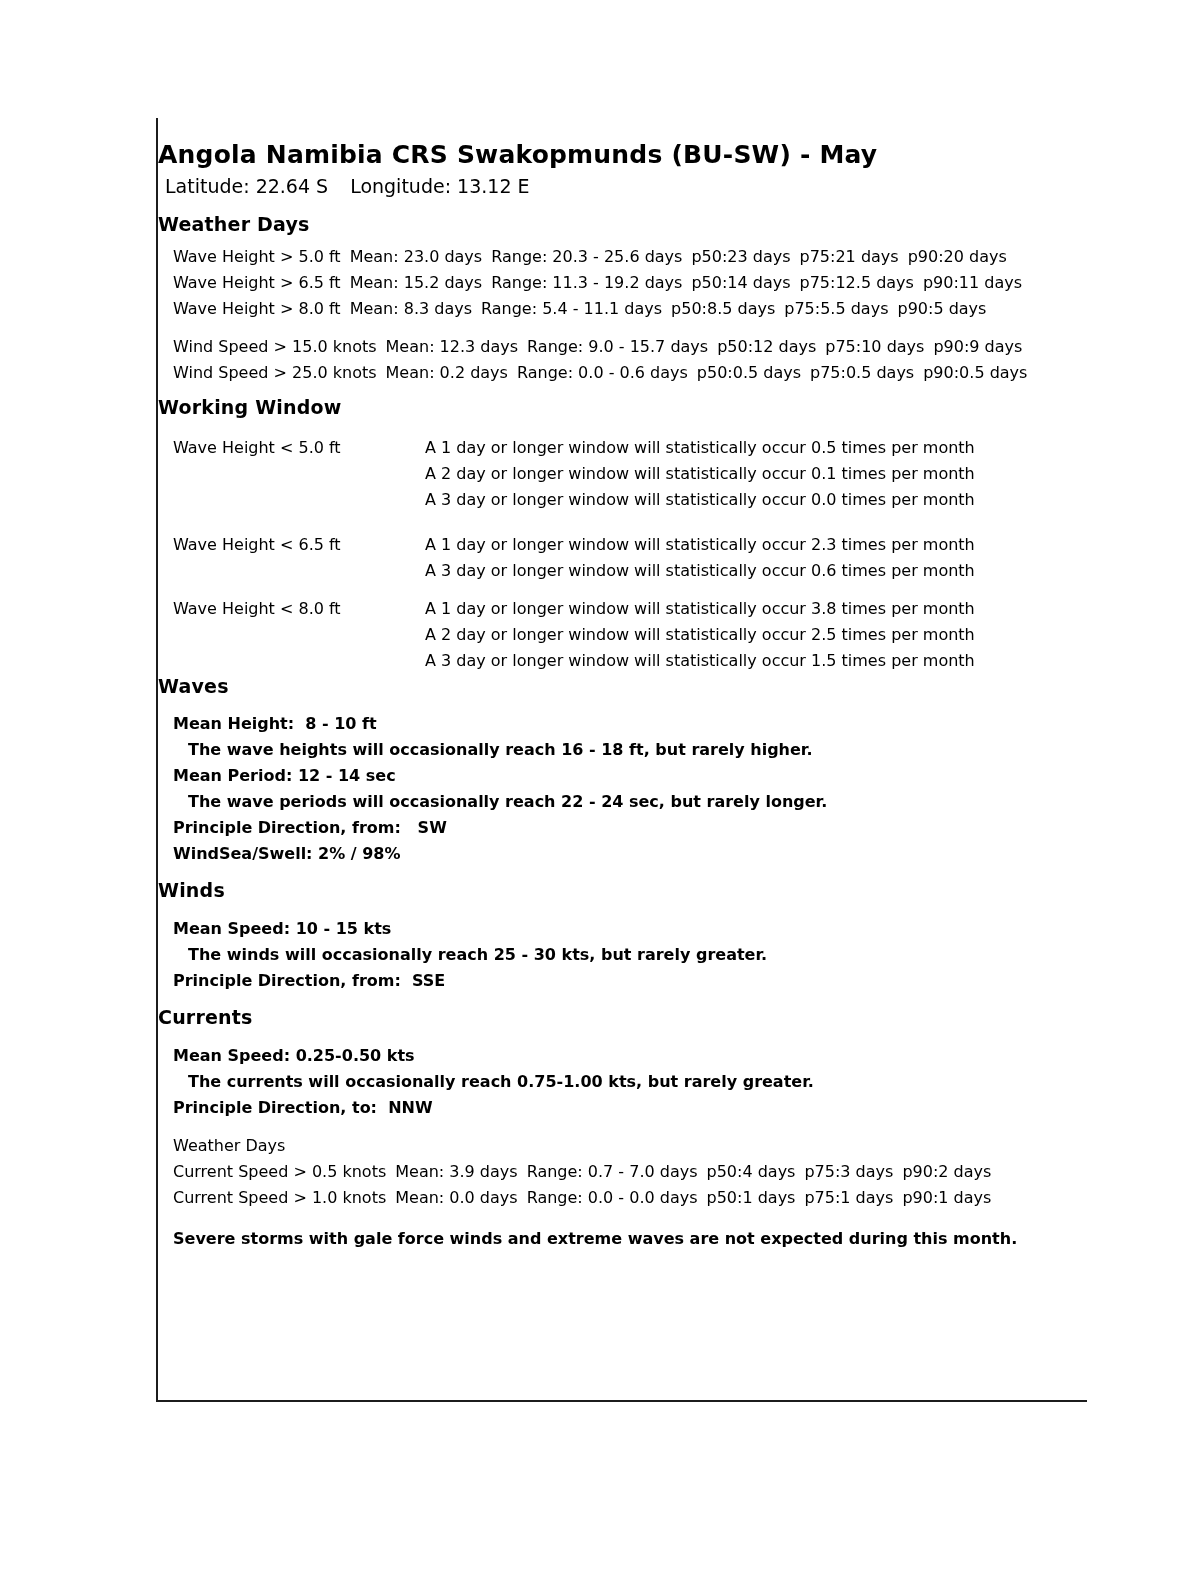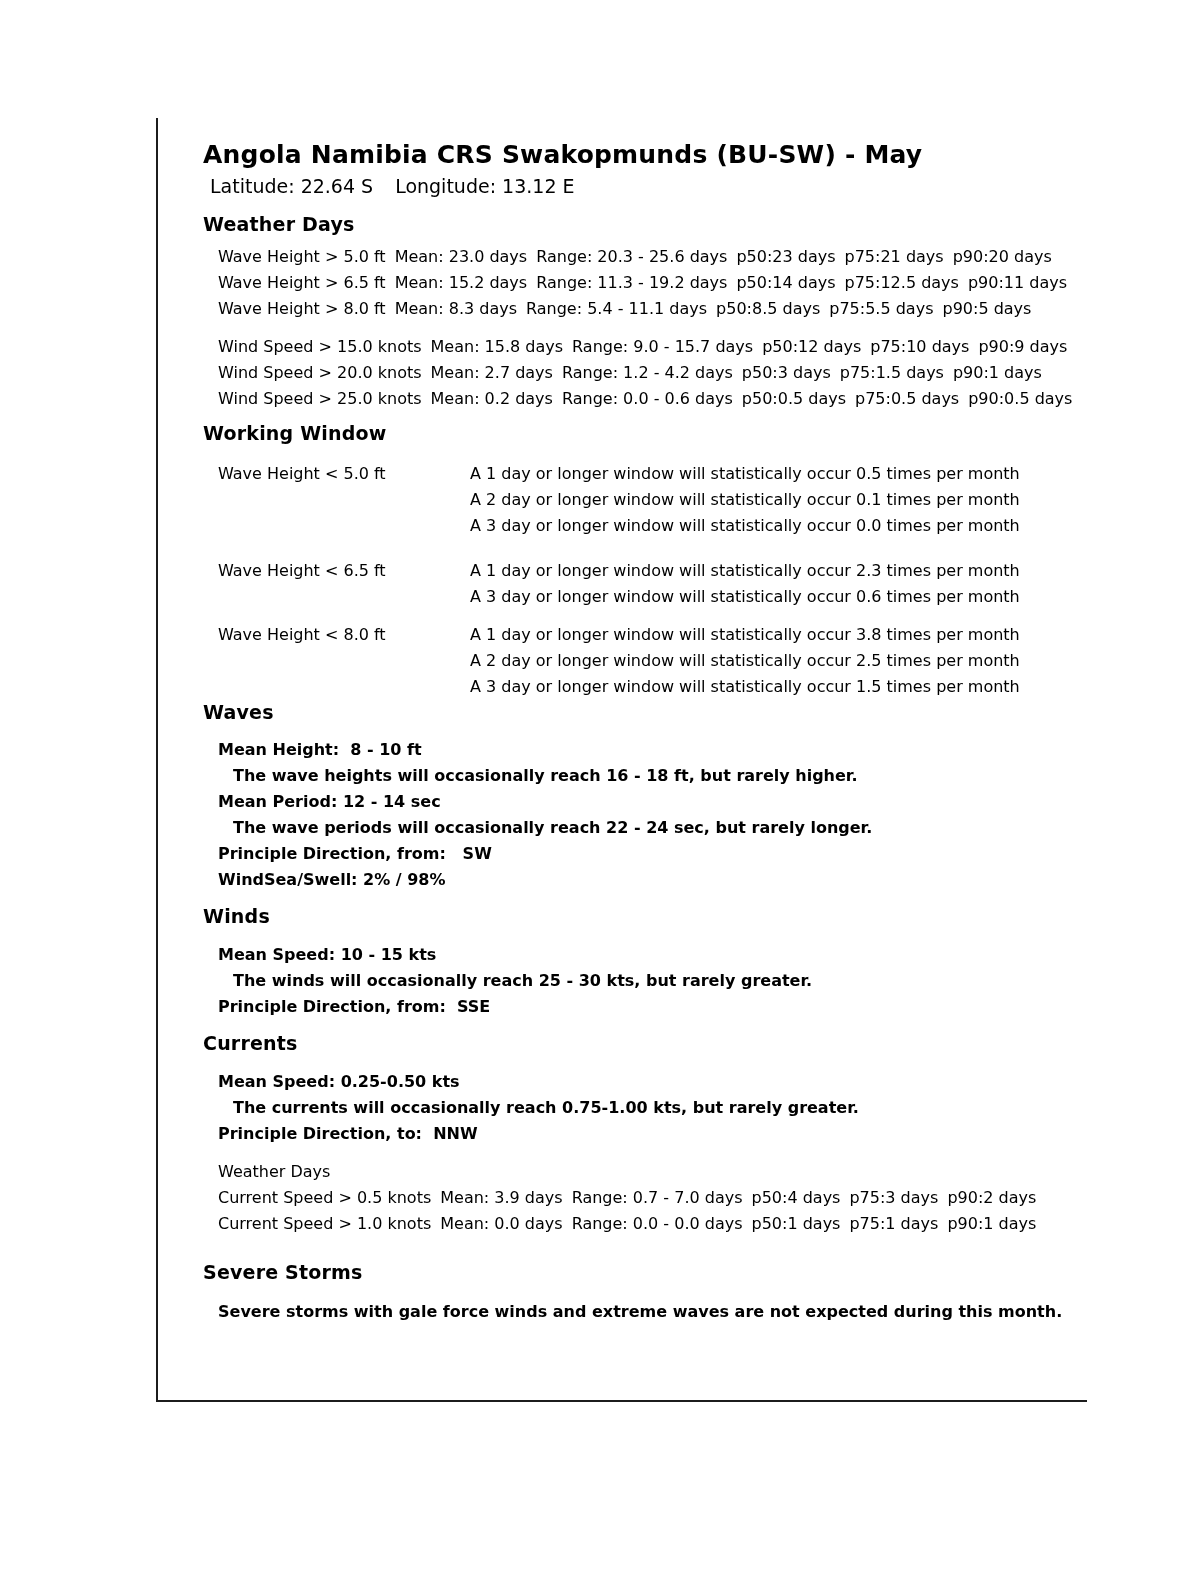--- a/index.html
+++ b/index.html
@@ -12,21 +12,20 @@
   body { height: 1575px; position: relative; }
 
   .page-frame {
     position: absolute;
     left: 156px;
     top: 118px;
     width: 931px;
     height: 1284px;
     border-left: 2px solid #1c1c1c;
     border-bottom: 2px solid #1c1c1c;
-    padding-left: 45px;
   }
 
   .doc-title {
     margin-top: 22px;
     font-size: 25px;
     font-weight: bold;
     line-height: 30px;
     letter-spacing: 0.2px;
   }
 
@@ -102,24 +101,21 @@
     <div class="stat-row">
       <span>Wave Height &gt; 6.5 ft</span><span>Mean: 15.2 days</span><span>Range: 11.3 - 19.2 days</span><span>p50:14 days</span><span>p75:12.5 days</span><span>p90:11 days</span>
     </div>
     <div class="stat-row">
       <span>Wave Height &gt; 8.0 ft</span><span>Mean: 8.3 days</span><span>Range: 5.4 - 11.1 days</span><span>p50:8.5 days</span><span>p75:5.5 days</span><span>p90:5 days</span>
     </div>
   </div>
 
   <div class="body-block" id="wind-rows">
     <div class="stat-row">
-      <span>Wind Speed &gt; 15.0 knots</span><span>Mean: 15.8 days</span><span>Range: 9.0 - 15.7 days</span><span>p50:12 days</span><span>p75:10 days</span><span>p90:9 days</span>
-    </div>
-    <div class="stat-row">
-      <span>Wind Speed &gt; 20.0 knots</span><span>Mean: 2.7 days</span><span>Range: 1.2 - 4.2 days</span><span>p50:3 days</span><span>p75:1.5 days</span><span>p90:1 days</span>
+      <span>Wind Speed &gt; 15.0 knots</span><span>Mean: 12.3 days</span><span>Range: 9.0 - 15.7 days</span><span>p50:12 days</span><span>p75:10 days</span><span>p90:9 days</span>
     </div>
     <div class="stat-row">
       <span>Wind Speed &gt; 25.0 knots</span><span>Mean: 0.2 days</span><span>Range: 0.0 - 0.6 days</span><span>p50:0.5 days</span><span>p75:0.5 days</span><span>p90:0.5 days</span>
     </div>
   </div>
 
   <h2 class="section-heading" id="working-window-heading">Working Window</h2>
 
   <div class="body-block ww-group" id="ww-group-0">
     <span class="ww-label">Wave Height &lt; 5.0 ft</span>
@@ -174,18 +170,17 @@
   <div class="body-block" id="currents-weather-days">
     <div class="plain-subhead">Weather Days</div>
     <div class="stat-row">
       <span>Current Speed &gt; 0.5 knots</span><span>Mean: 3.9 days</span><span>Range: 0.7 - 7.0 days</span><span>p50:4 days</span><span>p75:3 days</span><span>p90:2 days</span>
     </div>
     <div class="stat-row">
       <span>Current Speed &gt; 1.0 knots</span><span>Mean: 0.0 days</span><span>Range: 0.0 - 0.0 days</span><span>p50:1 days</span><span>p75:1 days</span><span>p90:1 days</span>
     </div>
   </div>
 
-  <h2 class="section-heading" id="severe-storms-heading">Severe Storms</h2>
   <div class="body-block" id="severe-storms-text">
     <span class="line">Severe storms with gale force winds and extreme waves are not expected during this month.</span>
   </div>
 
 </div>
 
 </body></html>

